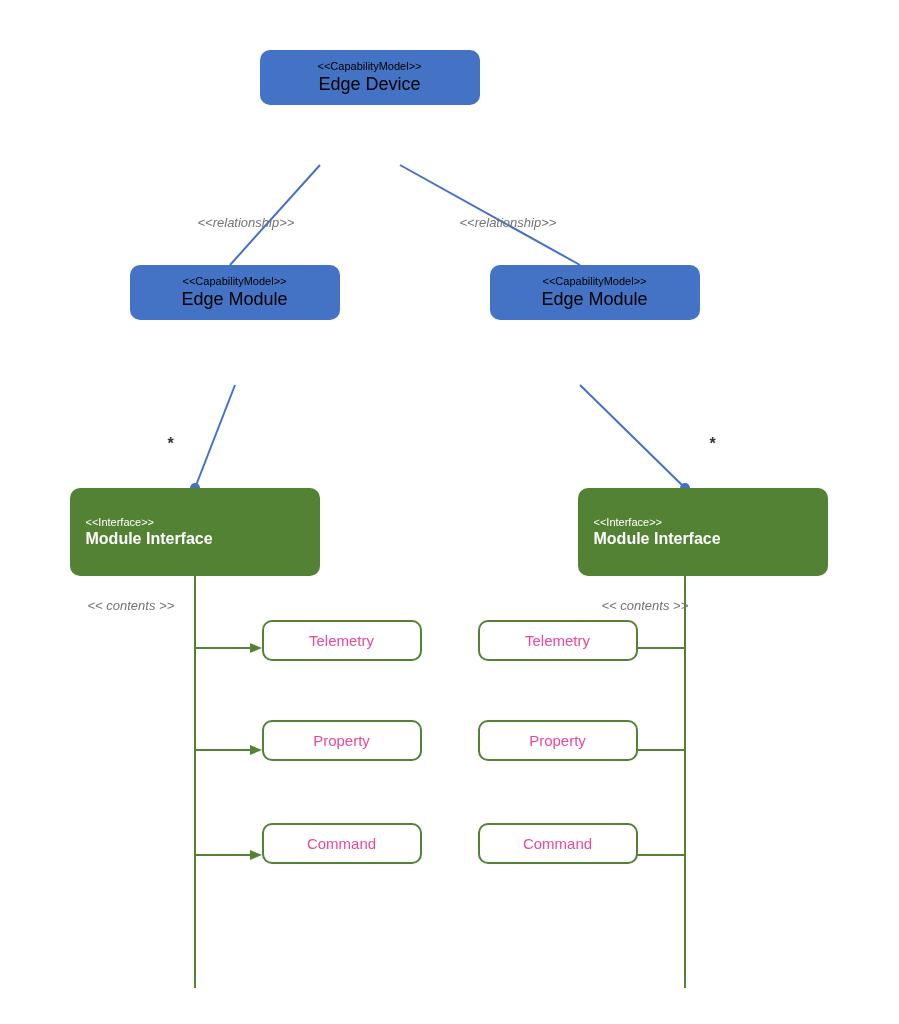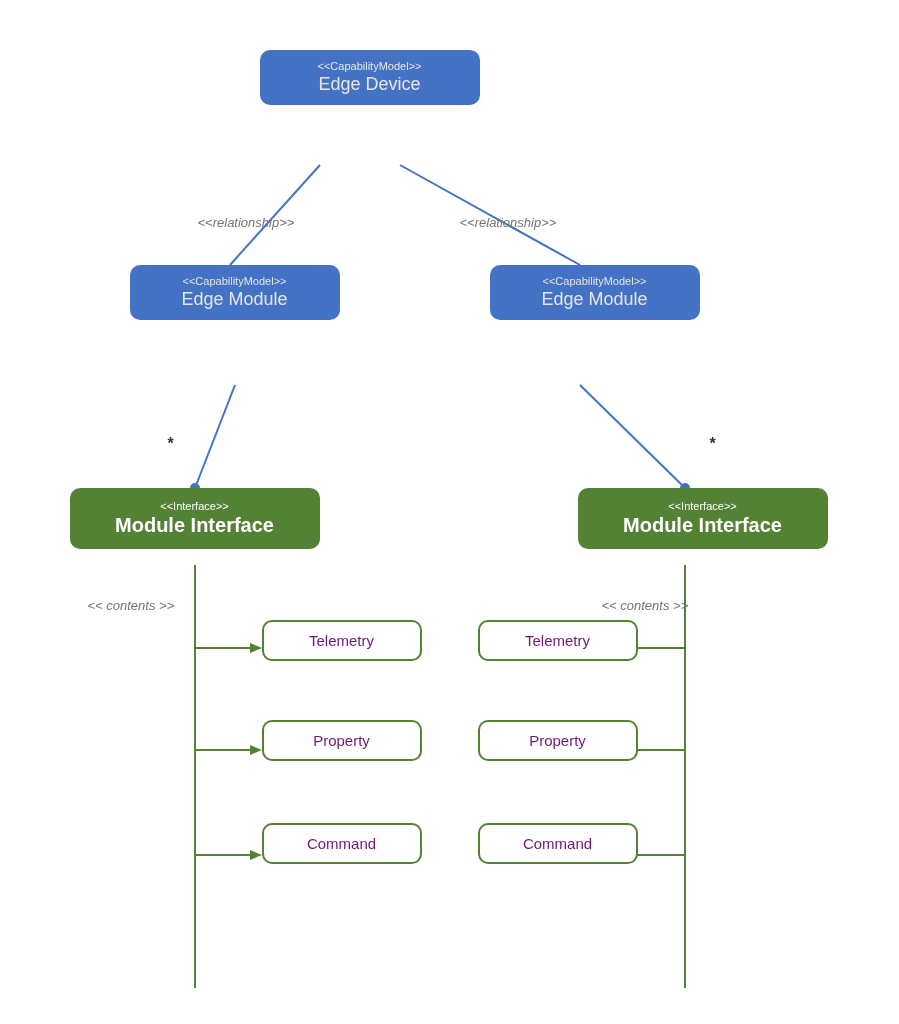--- a/index.html
+++ b/index.html
@@ -16,56 +16,56 @@
     .diagram {
       position: relative;
       width: 860px;
       height: 980px;
     }
 
     
     .node-blue {
       background: #4472C4;
       border-radius: 10px;
-      color: #e5e5e5;
+      color: #000000;
       text-align: center;
       padding: 10px 16px;
       position: absolute;
     }
     .node-green {
       background: #548235;
       border-radius: 10px;
       color: #fff;
-      text-align: center;
-      padding: 12px 16px;
+      text-align: left;
+      padding: 28px 16px;
       position: absolute;
     }
     .node-green-outline {
       background: #fff;
       border: 2px solid #548235;
       border-radius: 10px;
-      color: #701a75;
+      color: #ec4899;
       text-align: center;
       padding: 10px 16px;
       position: absolute;
       font-size: 15px;
     }
 
     .stereotype {
       font-size: 11px;
       font-style: normal;
       display: block;
       margin-bottom: 2px;
     }
     .node-title {
       font-size: 18px;
       font-weight: normal;
     }
     .node-title-sm {
-      font-size: 20px;
+      font-size: 16px;
       font-weight: bold;
     }
 
     .label-text {
       position: absolute;
       font-size: 13px;
       color: #737373;
       font-style: italic;
     }
 

